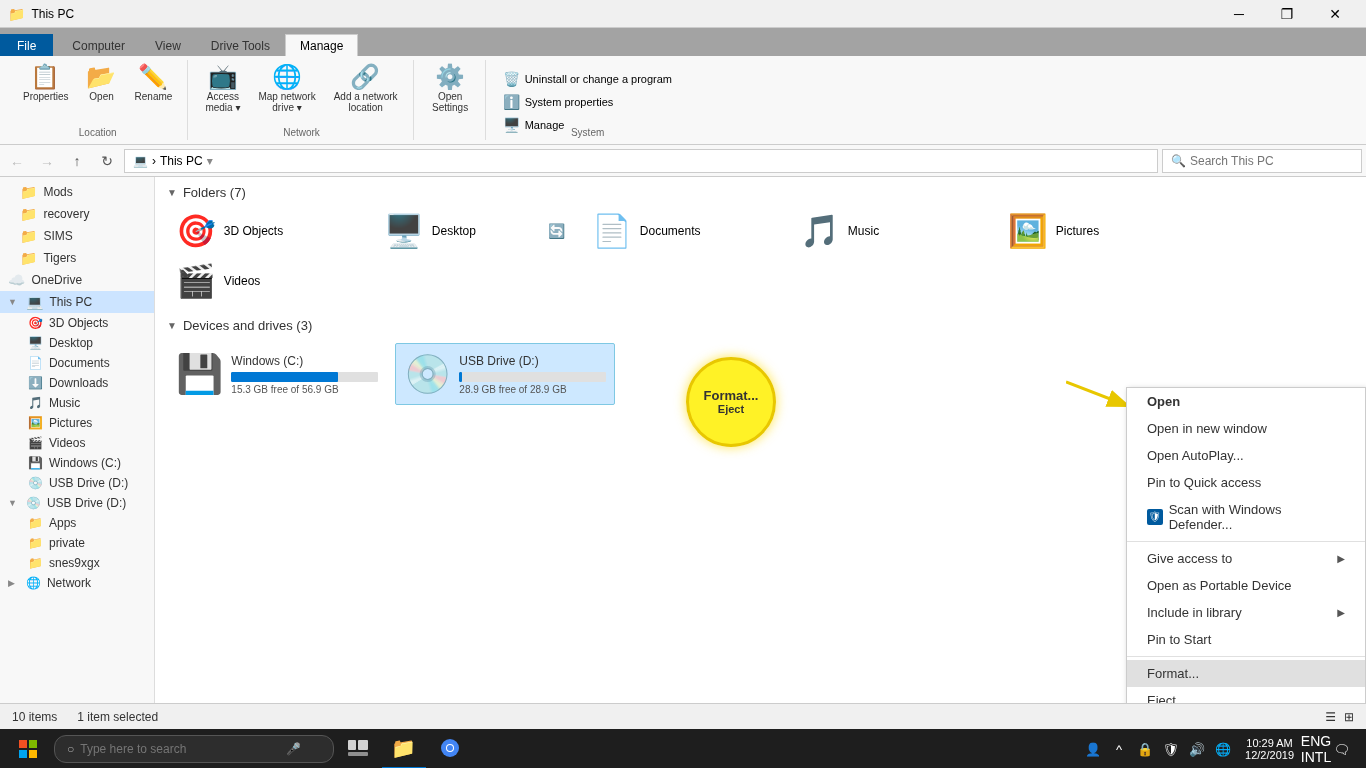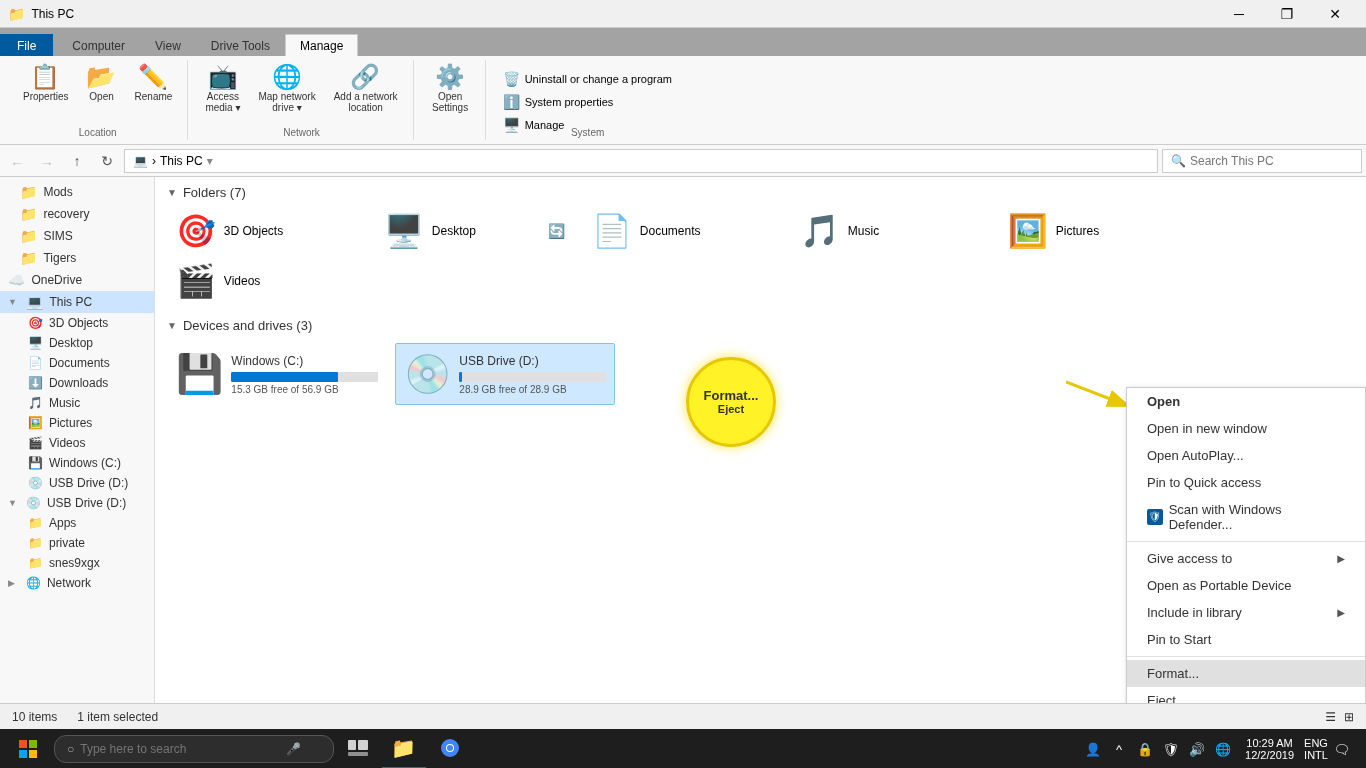--- a/index.html
+++ b/index.html
@@ -483,19 +483,19 @@
     <div class="tray-icon">👤</div>
     <div class="tray-icon">^</div>
     <div class="tray-icon">🔒</div>
     <div class="tray-icon">🛡</div>
     <div class="tray-icon">🔊</div>
     <div class="tray-icon">🌐</div>
     <div class="tray-time">
       <span>10:29 AM</span>
       <span>12/2/2019</span>
     </div>
-    <div class="tray-icon" style="flex-direction:column; font-size:11px;">
+    <div class="tray-icon" style="flex-direction:column; font-size:14px;">
       <span>ENG</span>
       <span>INTL</span>
     </div>
     <div class="tray-icon">🗨</div>
   </div>
 </div>
 
 </body></html>

